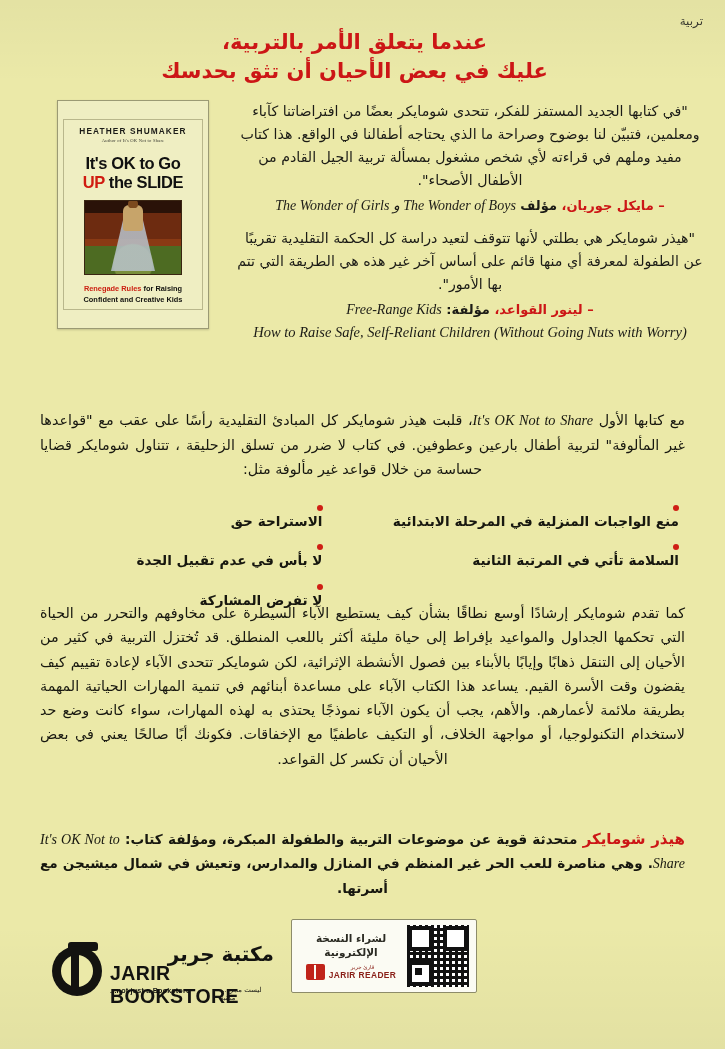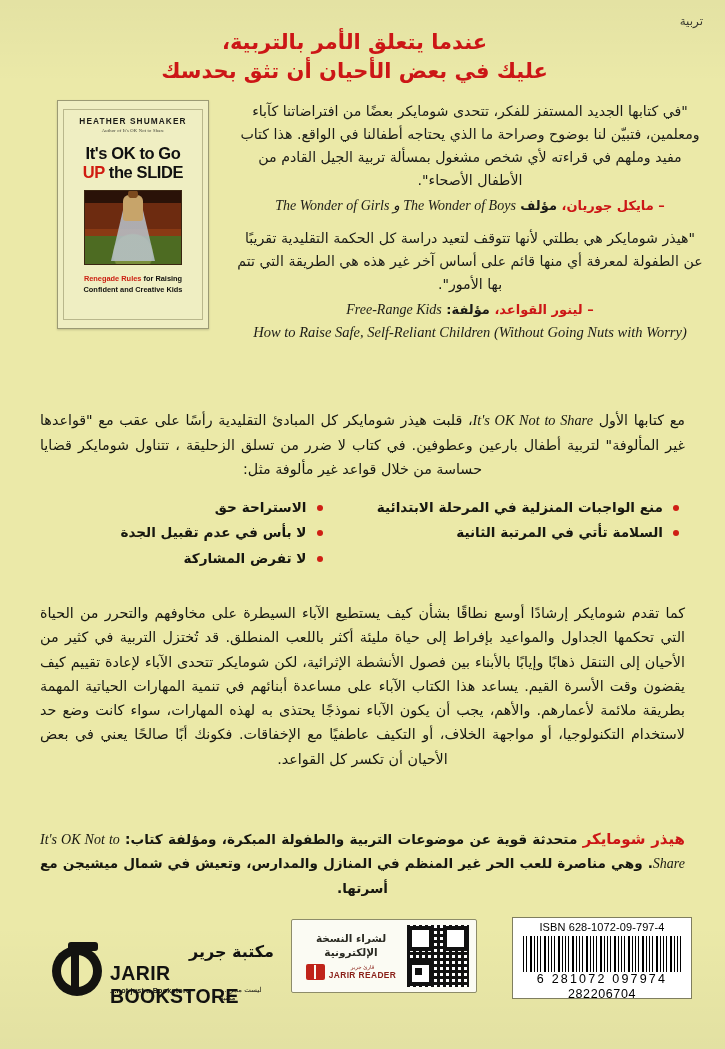--- a/index.html
+++ b/index.html
@@ -38,21 +38,21 @@
   }
   .headline .l2{display:block;}
   
   .cover-wrap{
     position:absolute;left:57px;top:100px;
     width:152px;height:229px;
     background:#efeec2;
     border:1px solid #9b9a74;
     box-shadow:0 1px 2px rgba(0,0,0,.18);
     box-sizing:border-box;
-    padding:8px 5px;
+    padding:18px 5px;
     text-align:center;
     overflow:hidden;
   }
   .cover-inner{border:1px solid #b9b78c;height:100%;box-sizing:border-box;padding:6px 4px 4px;}
   .cv-author{
     font-family:"Liberation Sans",sans-serif;
     font-size:8.3px;font-weight:bold;letter-spacing:1.1px;color:#1c1c18;
     direction:ltr;
   }
   .cv-authorof{
@@ -134,21 +134,21 @@
   #para2{top:601px;line-height:1.70;}
   
   .bullets{
     position:absolute;left:40px;right:40px;top:497px;
     display:flex;flex-direction:row-reverse;justify-content:flex-start;
   }
   .bcol{width:50%;}
   .bcol.right{padding-right:40px;box-sizing:border-box;}
   .bcol.left{padding-right:6px;box-sizing:border-box;}
   .bullet-row{
-    display:flex;flex-direction:row;align-items:flex-start;
+    display:flex;flex-direction:column;align-items:flex-start;
     margin-bottom:5px;
   }
   .bdot{
     flex:0 0 auto;width:6px;height:6px;border-radius:50%;
     background:#cf1f14;margin:8px 0 0 10px;
   }
   .btext{
     font-family:"DejaVu Sans",sans-serif;
     font-size:13.6px;font-weight:bold;line-height:1.5;color:#17170f;
   }
@@ -181,21 +181,21 @@
     content:"";position:absolute;left:19px;top:4px;width:8px;height:44px;
     background:#131310;
   }
   .logo .marktop{
     position:absolute;left:16px;top:2px;width:30px;height:9px;
     background:#131310;border-radius:3px;
   }
   .logo .ar{
     position:absolute;left:58px;top:2px;width:164px;text-align:right;
     direction:rtl;font-family:"DejaVu Sans",sans-serif;
-    font-size:16px;font-weight:bold;color:#131310;letter-spacing:1px;
+    font-size:20px;font-weight:bold;color:#131310;letter-spacing:1px;
   }
   .logo .en{
     position:absolute;left:58px;top:22px;width:168px;
     font-family:"Liberation Sans",sans-serif;
     font-size:19.5px;font-weight:bold;color:#131310;letter-spacing:.4px;
   }
   .logo .tag{
     position:absolute;left:58px;top:46px;
     font-family:"Liberation Sans",sans-serif;
     font-size:7.2px;font-weight:bold;color:#131310;letter-spacing:.2px;
@@ -381,20 +381,14 @@
       <div class="qrbrand">
         <span class="bk"></span>
         <span class="lbl">
           <span class="lar">قارئ جرير</span>
           <span class="len">JARIR READER</span>
         </span>
       </div>
     </div>
   </div>
 
-  <div class="isbnbox">
-    <div class="isbn-top">ISBN 628-1072-09-797-4</div>
-    <div class="bars"></div>
-    <div class="bars-digits">6 281072 097974</div>
-    <div class="isbn-bottom">282206704</div>
-  </div>
 
 </div>
 
 </body></html>

